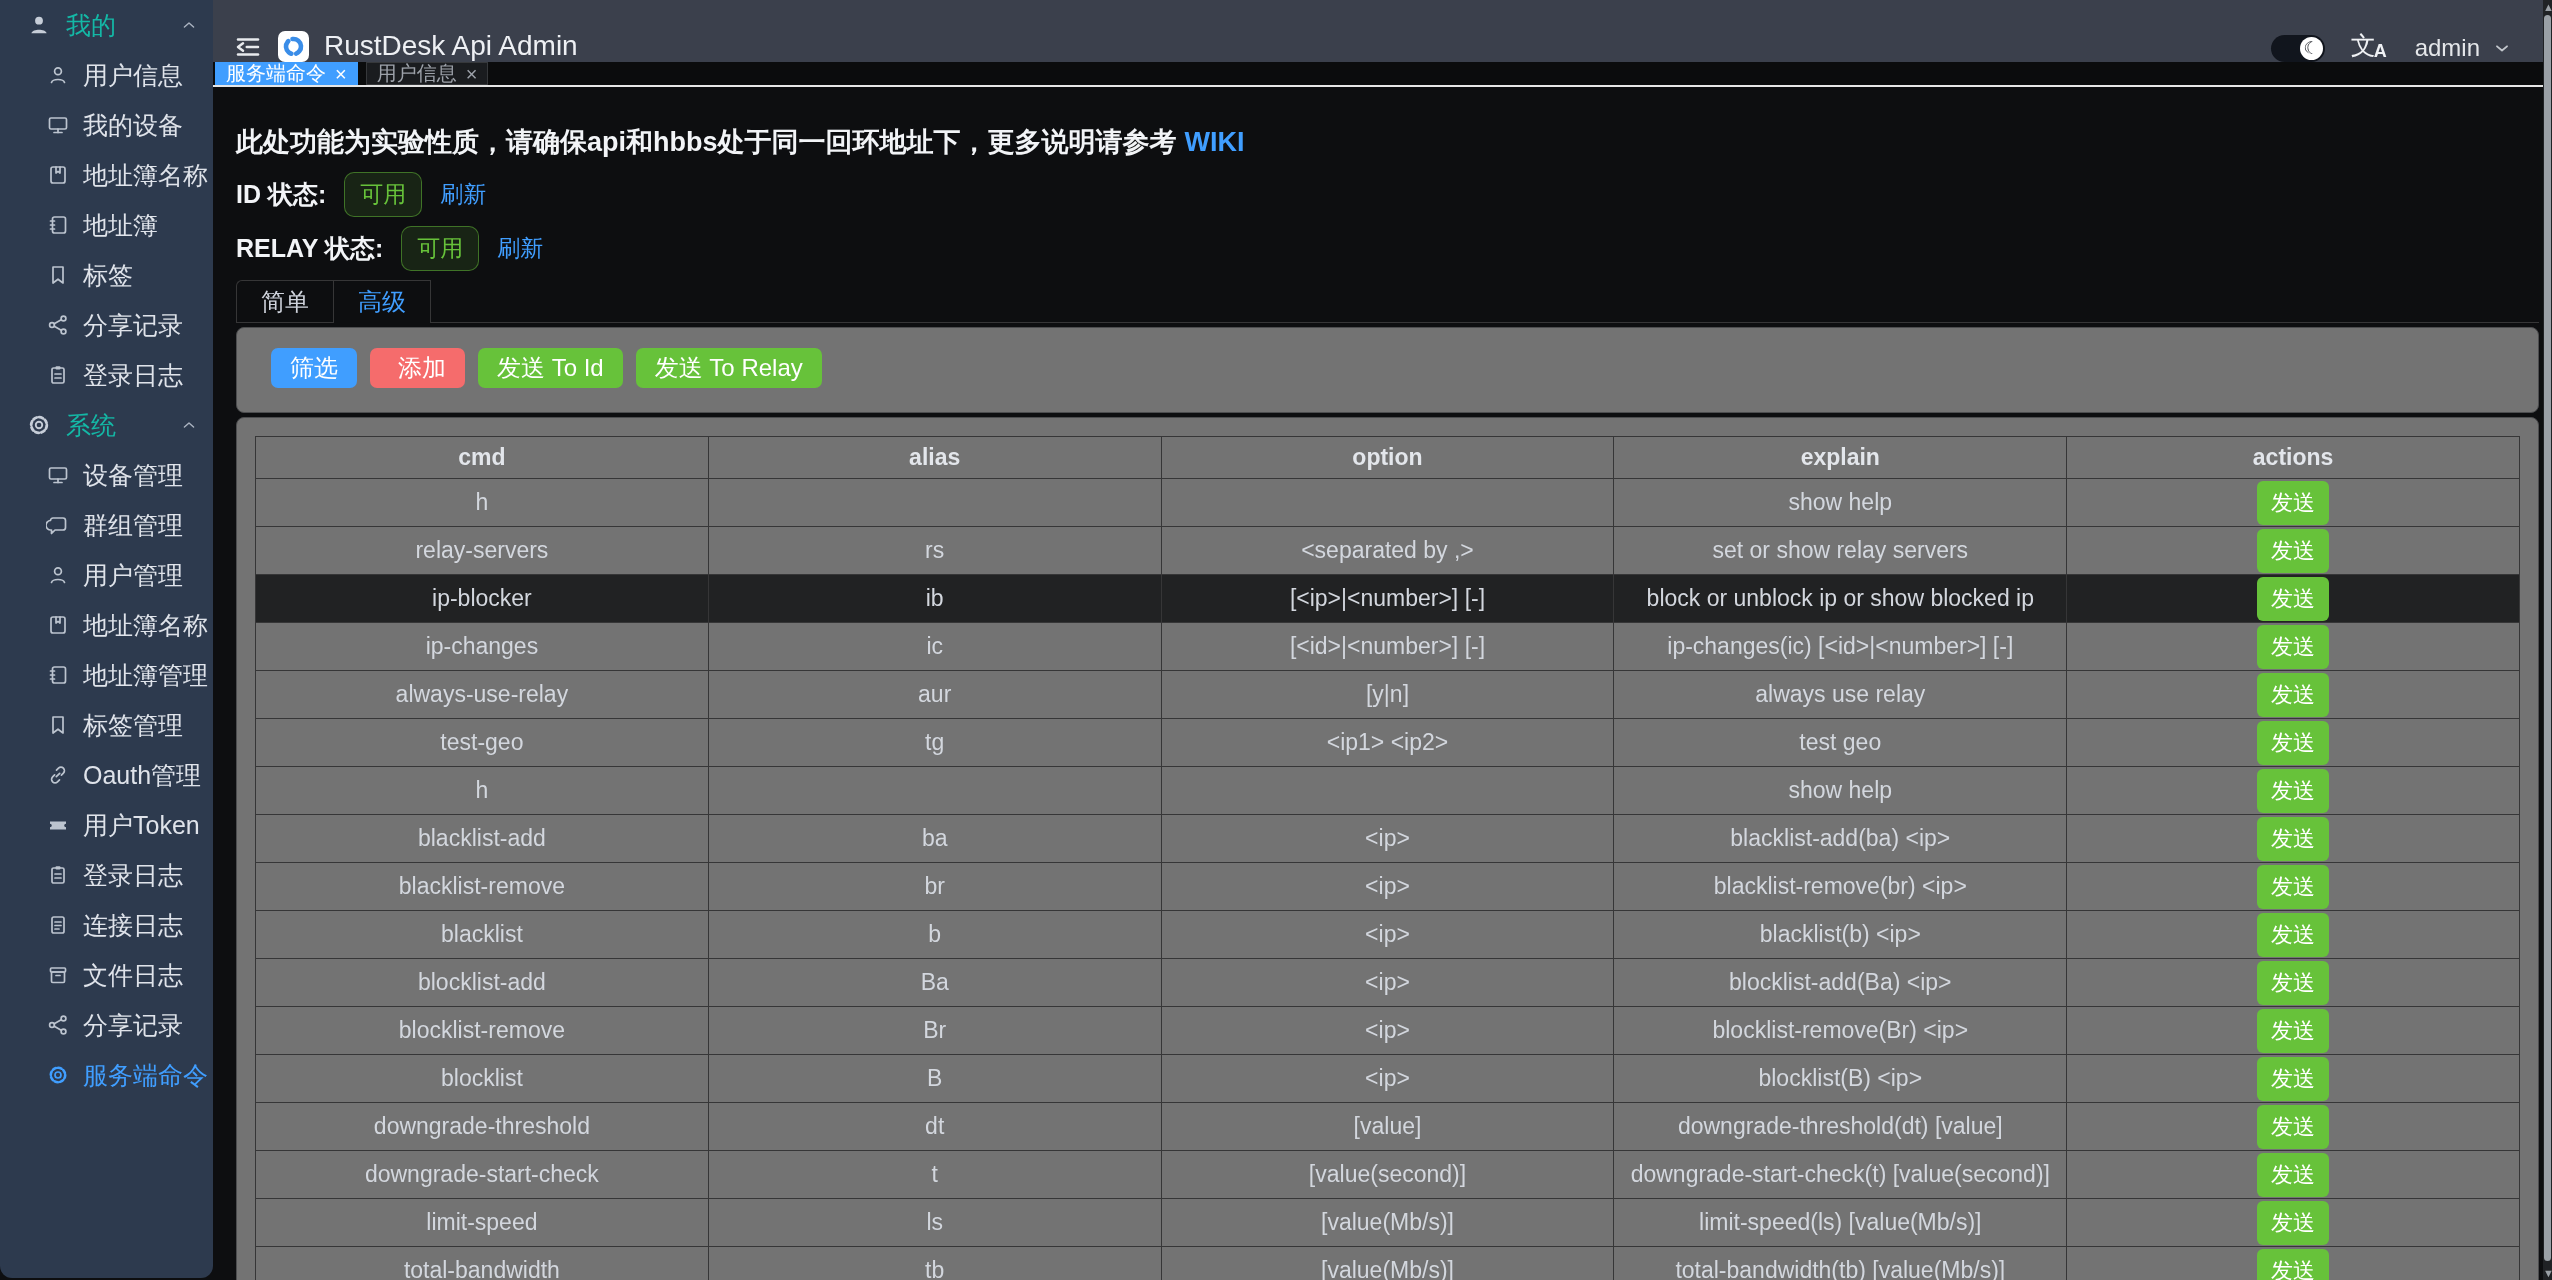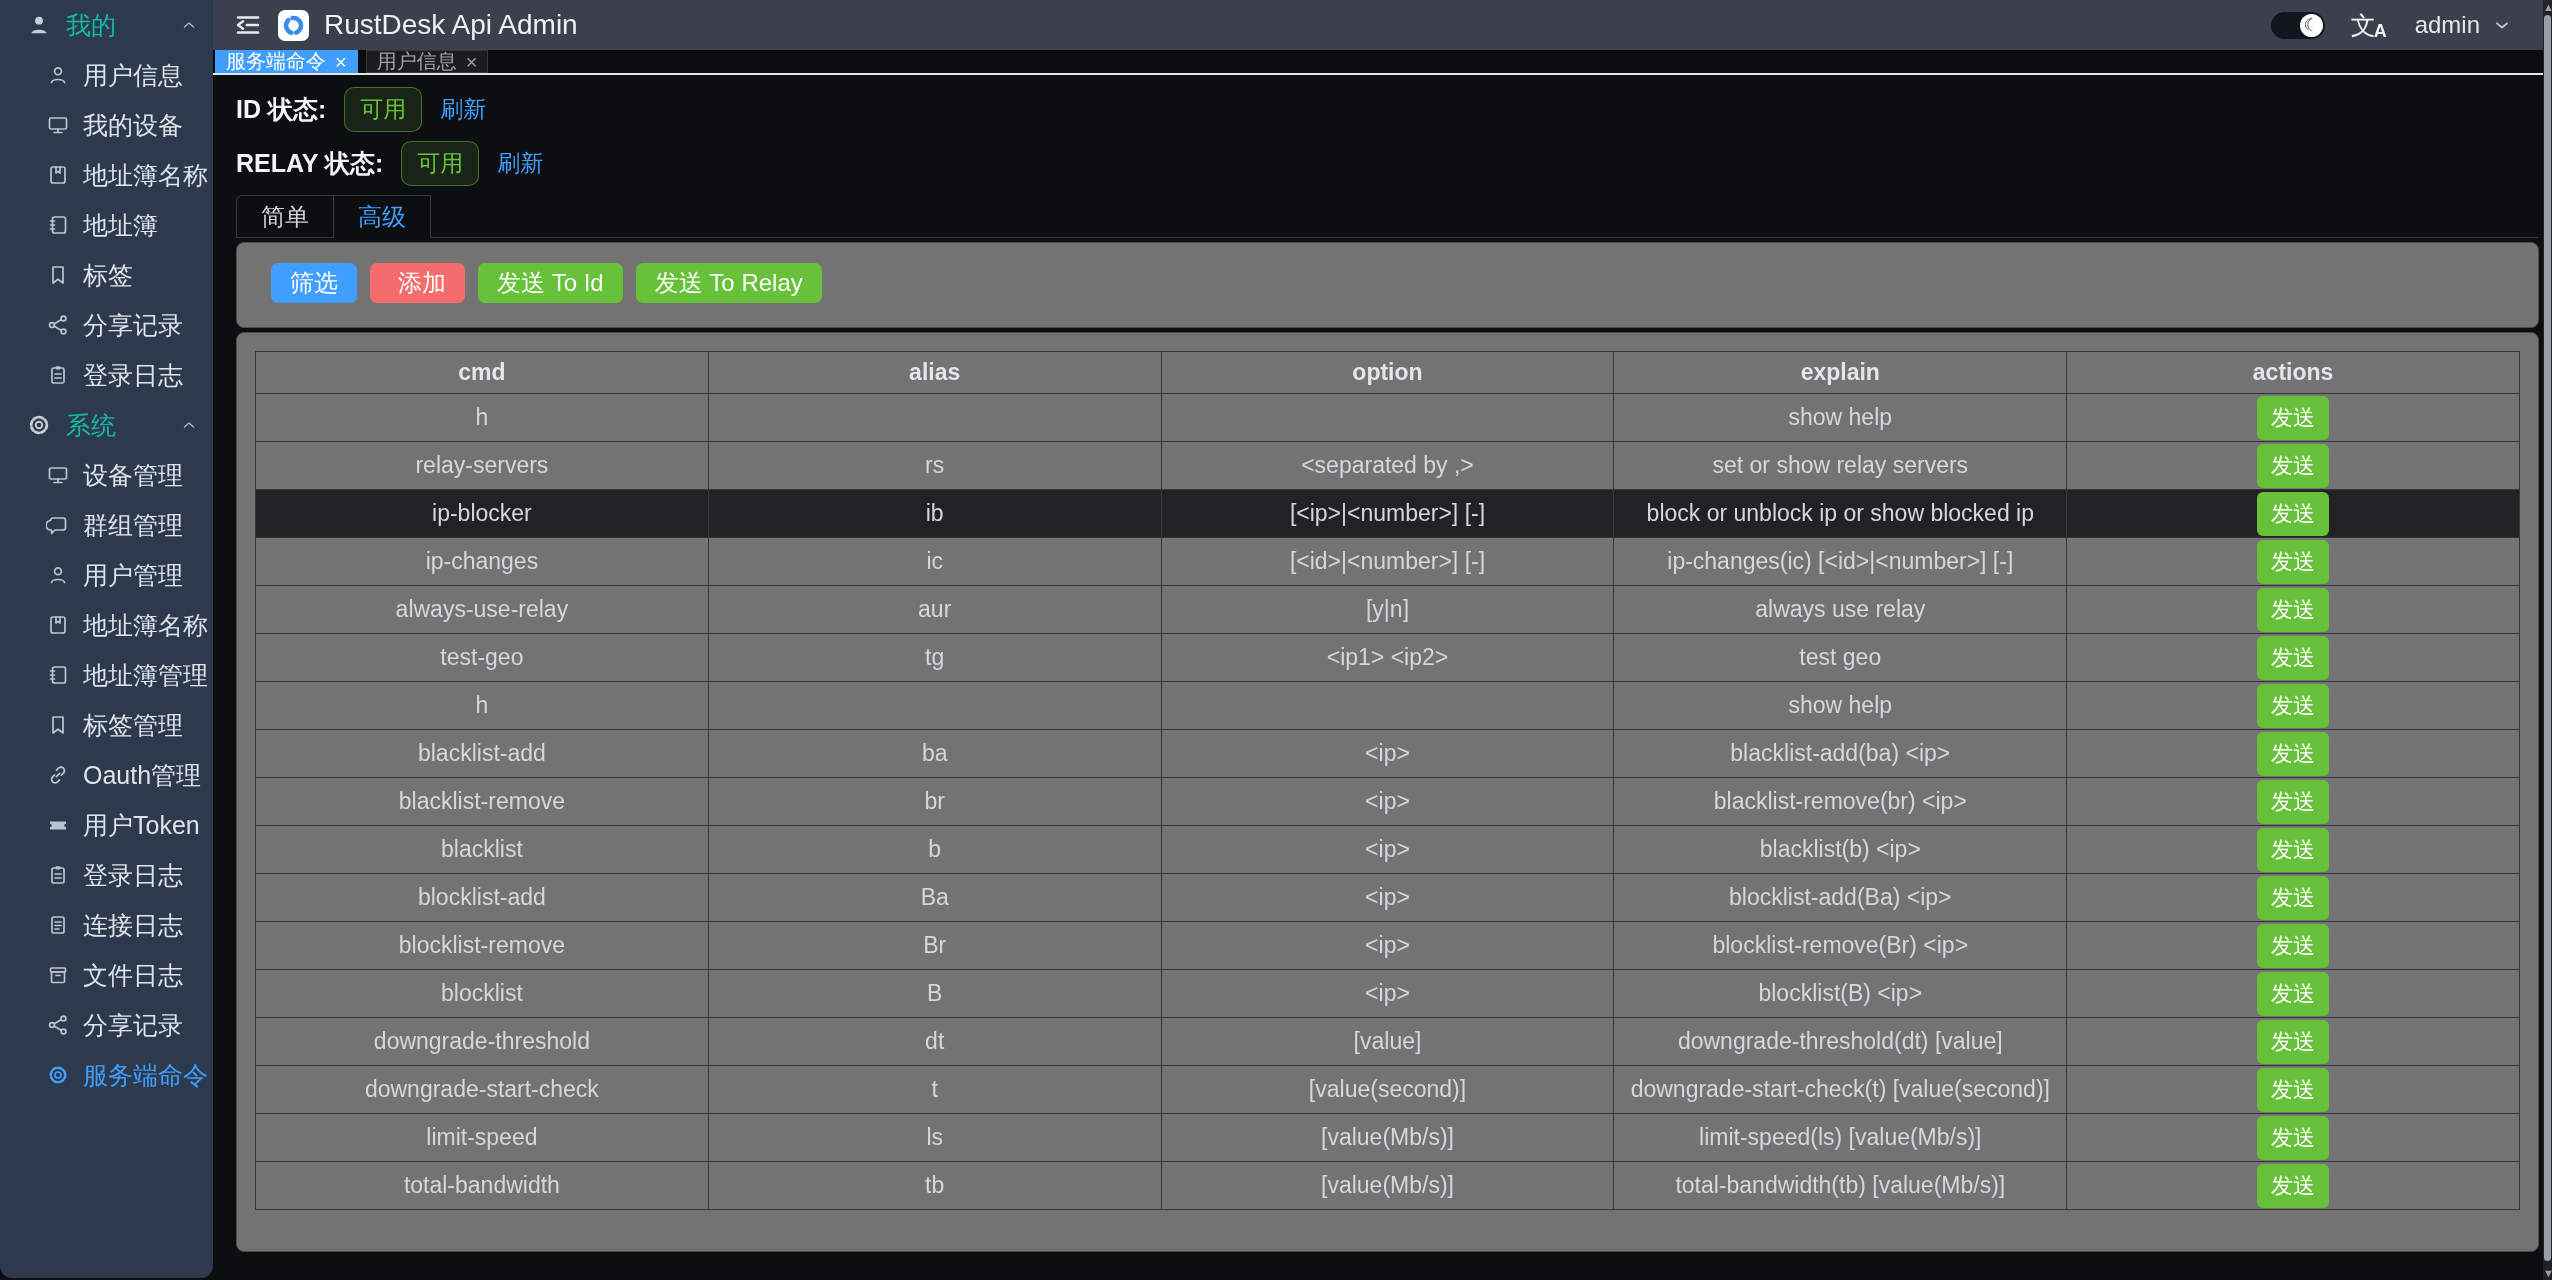--- a/index.html
+++ b/index.html
@@ -16,21 +16,21 @@
   .side-row .chev { margin-left:auto; color:#aab3c0; display:flex; }
   .side-row.child { padding-left:46px; color:#dfe3ea; }
   .side-row.child .lbl { margin-left:13px; }
   .side-row .ic { display:flex; color:#c6cdd8; }
   .side-row.child .ic { color:#bcc4cf; }
   .side-row.active, .side-row.active .ic { color:#409eff; }
 
   
   .main-col { flex:1; display:flex; flex-direction:column; min-width:0; }
 
-  .topbar { height:50px; background:#3b404c; display:flex; align-items:center;
+  .topbar { height:62px; background:#3b404c; display:flex; align-items:flex-end;
             padding:0 40px 0 20px; }
   .fold { display:flex; color:#e8eaed; cursor:pointer; }
   .logo { width:31px; height:31px; background:#fff; border-radius:7px; margin-left:15px;
           display:flex; align-items:center; justify-content:center; }
   .app-title { margin-left:15px; font-size:28px; font-weight:500; color:#eef0f4; }
   .top-spacer { flex:1; }
   .toggle { width:54px; height:27px; border-radius:14px; background:#11151d; position:relative;
             cursor:pointer; }
   .toggle .knob { position:absolute; right:2px; top:2px; width:23px; height:23px; border-radius:50%;
                   background:#fff; color:#2c2f36; font-size:17px; line-height:23px; text-align:center; }
@@ -352,20 +352,23 @@
           <span class="x">×</span>
         </span>
         <span class="tag">
           <span>用户信息</span>
           <span class="x">×</span>
         </span>
       </nav>
 
     <section class="content">
 
+      <div class="notice">
+        <span>此处功能为实验性质，请确保api和hbbs处于同一回环地址下，更多说明请参考</span><a>WIKI</a>
+      </div>
 
       <div id="status-rows">
           <div class="status-row">
             <span>ID 状态:</span>
             <span class="badge">可用</span>
             <span class="refresh">刷新</span>
           </div>
           <div class="status-row">
             <span>RELAY 状态:</span>
             <span class="badge">可用</span>

